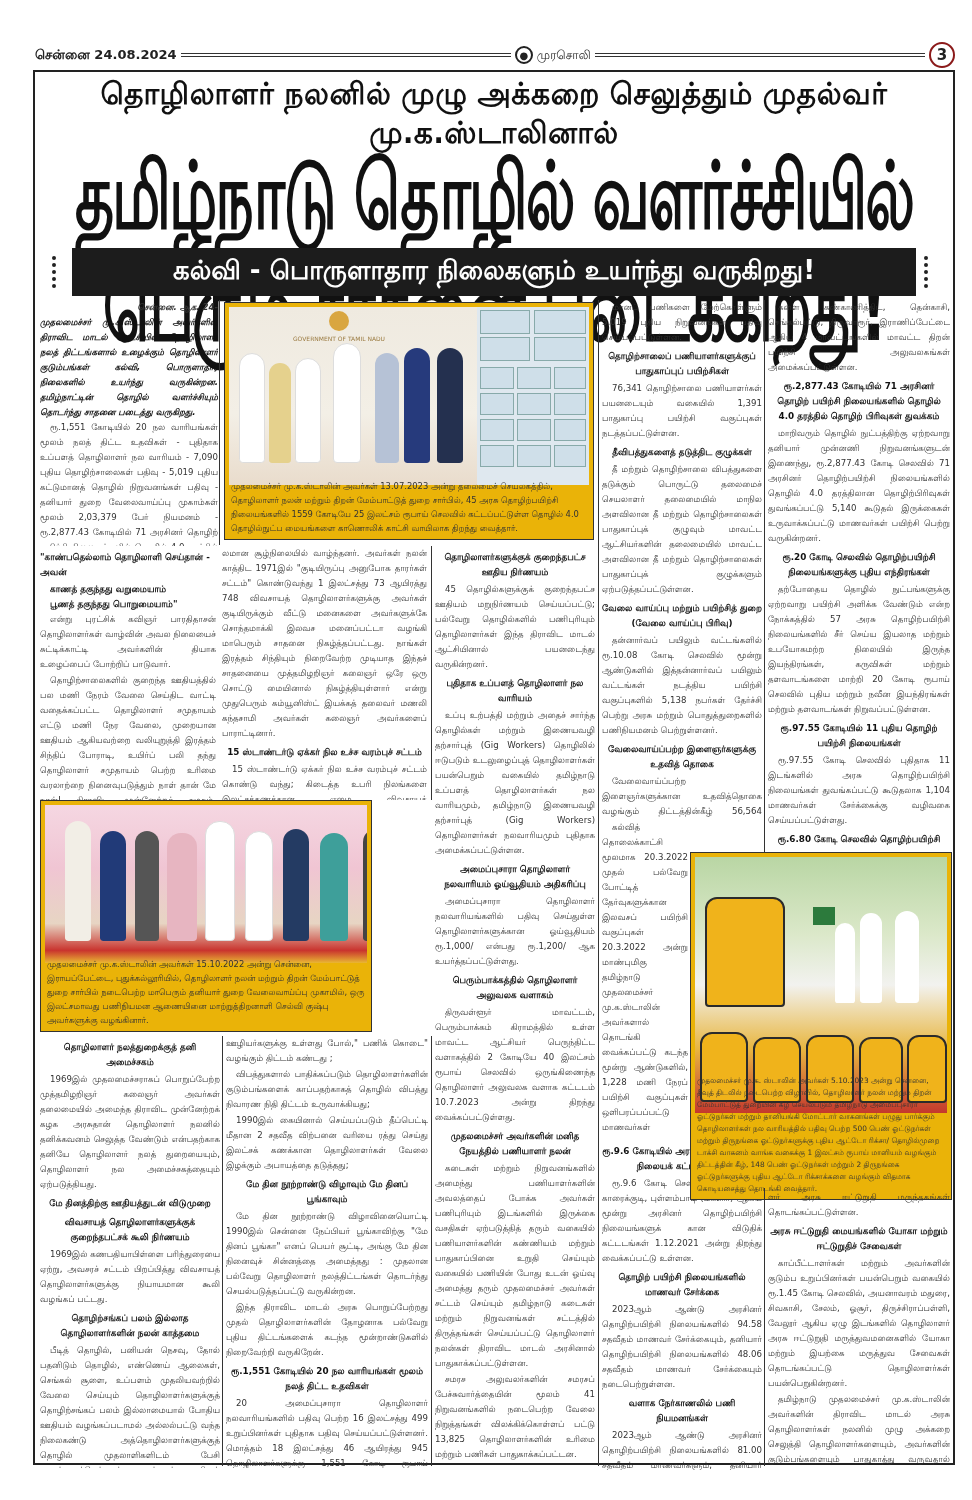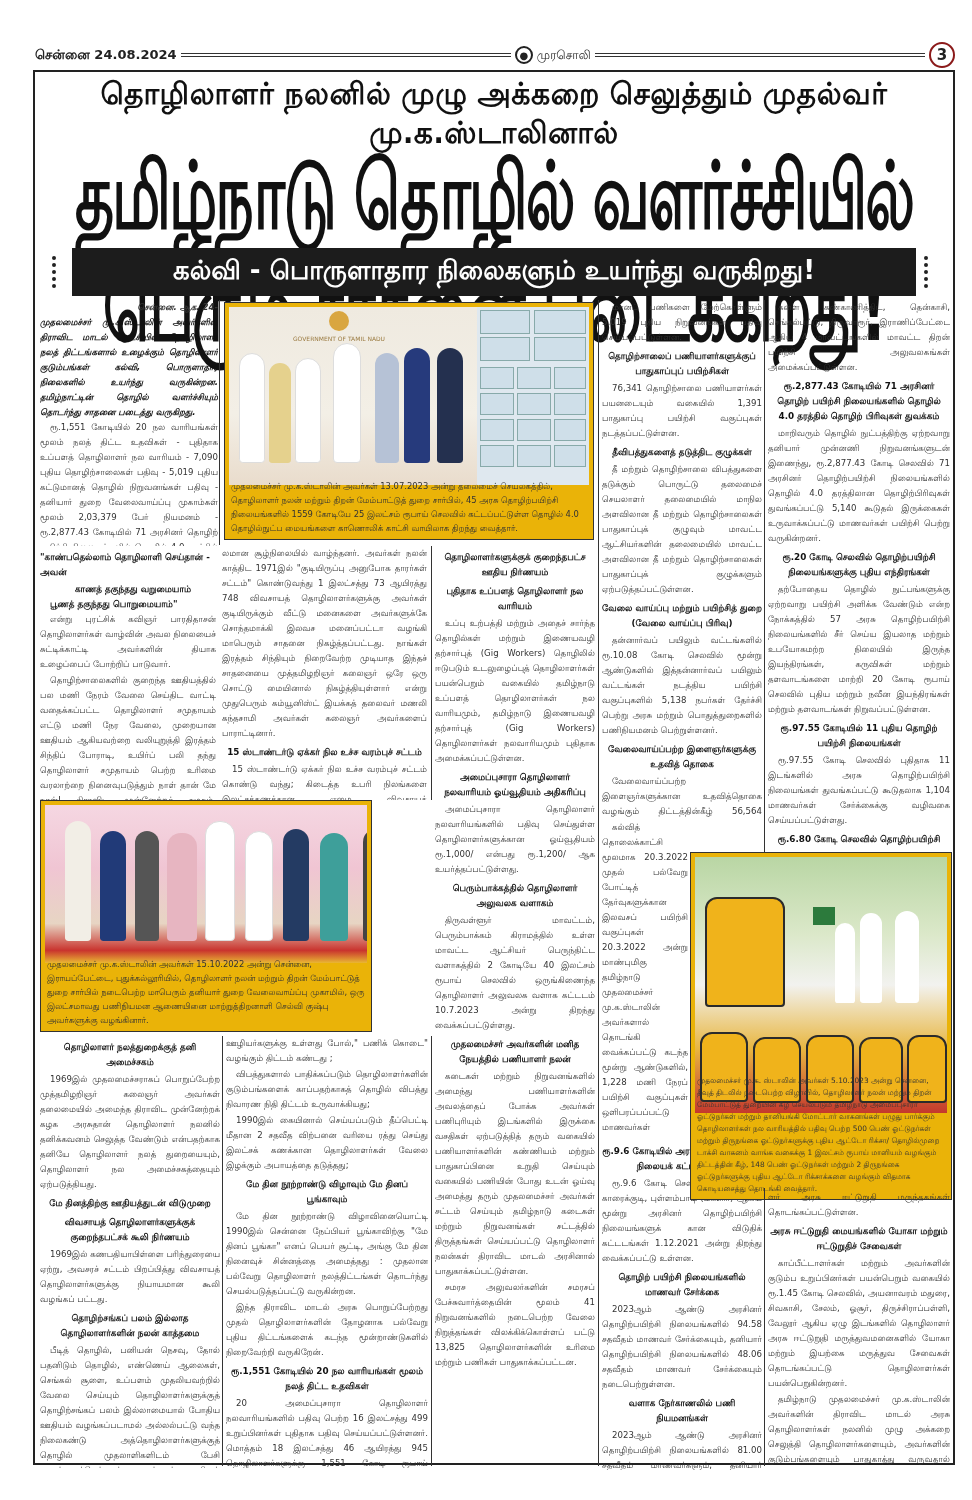--- a/index.html
+++ b/index.html
@@ -119,35 +119,36 @@
   <h4>ரூ.20 கோடி செலவில் தொழிற்பயிற்சி நிலையங்களுக்கு புதிய எந்திரங்கள்</h4>
   <p>தற்போதைய தொழில் நுட்பங்களுக்கு ஏற்றவாறு பயிற்சி அளிக்க வேண்டும் என்ற நோக்கத்தில் 57 அரசு தொழிற்பயிற்சி நிலையங்களில் சீர் செய்ய இயலாத மற்றும் உபயோகமற்ற நிலையில் இருந்த இயந்திரங்கள், கருவிகள் மற்றும் தளவாடங்களை மாற்றி 20 கோடி ரூபாய் செலவில் புதிய மற்றும் நவீன இயந்திரங்கள் மற்றும் தளவாடங்கள் நிறுவப்பட்டுள்ளன.</p>
   <h4>ரூ.97.55 கோடியில் 11 புதிய தொழிற் பயிற்சி நிலையங்கள்</h4>
   <p>ரூ.97.55 கோடி செலவில் புதிதாக 11 இடங்களில் அரசு தொழிற்பயிற்சி நிலையங்கள் துவங்கப்பட்டு கூடுதலாக 1,104 மாணவர்கள் சேர்க்கைக்கு வழிவகை செய்யப்பட்டுள்ளது.</p>
   <h4>ரூ.6.80 கோடி செலவில் தொழிற்பயிற்சி நிறுவனங்களுக்குத் தமிழில் பாடநூல்கள்</h4>
 
 </div>
 
 <div class="col" style="left:40px;top:546px;width:176px;height:254px">
   <h4 style="text-align:left">"காண்பதெல்லாம் தொழிலாளி செய்தான் - அவன்</h4>
-  <h4 style="text-align:center;margin:0 0 0 10px">காணத் தகுந்தது வறுமையாம்</h4>
+  <h4 style="text-align:left;margin:0 0 0 10px">காணத் தகுந்தது வறுமையாம்</h4>
   <h4 style="text-align:left;margin:0 0 0 10px">பூணத் தகுந்தது பொறுமையாம்"</h4>
   <p>என்று புரட்சிக் கவிஞர் பாரதிதாசன் தொழிலாளர்கள் வாழ்வின் அவல நிலையைச் சுட்டிக்காட்டி அவர்களின் தியாக உழைப்பைப் போற்றிப் பாடுவார்.</p>
   <p>தொழிற்சாலைகளில் குறைந்த ஊதியத்தில் பல மணி நேரம் வேலை செய்திட வாட்டி வதைக்கப்பட்ட தொழிலாளர் சமுதாயம் எட்டு மணி நேர வேலை, முறையான ஊதியம் ஆகியவற்றை வலியுறுத்தி இரத்தம் சிந்திப் போராடி, உயிர்ப் பலி தந்து தொழிலாளர் சமுதாயம் பெற்ற உரிமை வரலாற்றை நினைவுபடுத்தும் நாள் தான் மே நாள்! திராவிட முன்னேற்றக் கழகம், தொழிலாளர்களை உயிராக மதிக்கும் இயக்கம். தமிழ்நாட்டில் ஆட்சிப் பொறுப்பேற்ற காலங்களில் எல்லாம் தொழிலாளர்களின் நலம்நாடிப் பல்வேறு திட்டங்களை உருவாக்கிச் செயல்படுத்தி வருகிறது.</p>
 </div>
 <div class="col" style="left:222px;top:546px;width:205px;height:254px">
   <p style="text-indent:0">லமான சூழ்நிலையில் வாழ்ந்தனர். அவர்கள் நலன் காத்திட 1971இல் "குடியிருப்பு அனுபோக தாரர்கள் சட்டம்" கொண்டுவந்து 1 இலட்சத்து 73 ஆயிரத்து 748 விவசாயத் தொழிலாளர்களுக்கு அவர்கள் குடியிருக்கும் வீட்டு மனைகளை அவர்களுக்கே சொந்தமாக்கி இலவச மனைப்பட்டா வழங்கி மாபெரும் சாதனை நிகழ்த்தப்பட்டது. நாங்கள் இரத்தம் சிந்தியும் நிறைவேற்ற முடியாத இந்தச் சாதனையை முத்தமிழறிஞர் கலைஞர் ஒரே ஒரு சொட்டு மையினால் நிகழ்த்தியுள்ளார் என்று முதுபெரும் கம்யூனிஸ்ட் இயக்கத் தலைவர் மணலி கந்தசாமி அவர்கள் கலைஞர் அவர்களைப் பாராட்டினார்.</p>
   <h4>15 ஸ்டாண்டர்டு ஏக்கர் நில உச்ச வரம்புச் சட்டம்</h4>
   <p>15 ஸ்டாண்டர்டு ஏக்கர் நில உச்ச வரம்புச் சட்டம் கொண்டு வந்து; கிடைத்த உபரி நிலங்களை இலட்சக்கணக்கான ஏழை விவசாயத் தொழிலாளர்களுக்கு வழங்க வழிவகை செய்தது :</p>
 
 </div>
 <div class="vr" style="left:431px;top:546px;height:254px"></div>
 
 <div class="col" style="left:435px;top:546px;width:160px;height:930px">
   <h4>தொழிலாளர்களுக்குக் குறைந்தபட்ச ஊதிய நிர்ணயம்</h4>
+  <p>45 தொழில்களுக்குக் குறைந்தபட்ச ஊதியம் மறுநிர்ணயம் செய்யப்பட்டு; பல்வேறு தொழில்களில் பணிபுரியும் தொழிலாளர்கள் இந்த திராவிட மாடல் ஆட்சியினால் பயனடைந்து வருகின்றனர்.</p>
   <h4>புதிதாக உப்பளத் தொழிலாளர் நல வாரியம்</h4>
   <p>உப்பு உற்பத்தி மற்றும் அதைச் சார்ந்த தொழில்கள் மற்றும் இணையவழி தற்சார்புத் (Gig Workers) தொழிலில் ஈடுபடும் உடலுழைப்புத் தொழிலாளர்கள் பயன்பெறும் வகையில் தமிழ்நாடு உப்பளத் தொழிலாளர்கள் நல வாரியமும், தமிழ்நாடு இணையவழி தற்சார்புத் (Gig Workers) தொழிலாளர்கள் நலவாரியமும் புதிதாக அமைக்கப்பட்டுள்ளன.</p>
   <h4>அமைப்புசாரா தொழிலாளர் நலவாரியம் ஓய்வூதியம் அதிகரிப்பு</h4>
   <p>அமைப்புசாரா தொழிலாளர் நலவாரியங்களில் பதிவு செய்துள்ள தொழிலாளர்களுக்கான ஓய்வூதியம் ரூ.1,000/ என்பது ரூ.1,200/ ஆக உயர்த்தப்பட்டுள்ளது.</p>
   <h4>பெரும்பாக்கத்தில் தொழிலாளர் அலுவலக வளாகம்</h4>
   <p>திருவள்ளூர் மாவட்டம், பெரும்பாக்கம் கிராமத்தில் உள்ள மாவட்ட ஆட்சியர் பெருந்திட்ட வளாகத்தில் 2 கோடியே 40 இலட்சம் ரூபாய் செலவில் ஒருங்கிணைந்த தொழிலாளர் அலுவலக வளாக கட்டடம் 10.7.2023 அன்று திறந்து வைக்கப்பட்டுள்ளது.</p>
   <h4>முதலமைச்சர் அவர்களின் மனித நேயத்தில் பணியாளர் நலன்</h4>
   <p>கடைகள் மற்றும் நிறுவனங்களில் அமைந்து பணியாளர்களின் அவலத்தைப் போக்க அவர்கள் பணிபுரியும் இடங்களில் இருக்கை வசதிகள் ஏற்படுத்தித் தரும் வகையில் பணியாளர்களின் கண்ணியம் மற்றும் பாதுகாப்பினை உறுதி செய்யும் வகையில் பணியின் போது உடன் ஓய்வு அமைத்து தரும் முதலமைச்சர் அவர்கள் சட்டம் செய்யும் தமிழ்நாடு கடைகள் மற்றும் நிறுவனங்கள் சட்டத்தில் திருத்தங்கள் செய்யப்பட்டு தொழிலாளர் நலன்கள் திராவிட மாடல் அரசினால் பாதுகாக்கப்பட்டுள்ளன.</p>
   <p>சமரச அலுவலர்களின் சமரசப் பேச்சுவார்த்தையின் மூலம் 41 நிறுவனங்களில் நடைபெற்ற வேலை நிறுத்தங்கள் விலக்கிக்கொள்ளப் பட்டு 13,825 தொழிலாளர்களின் உரிமை மற்றும் பணிகள் பாதுகாக்கப்பட்டன.</p>
 

